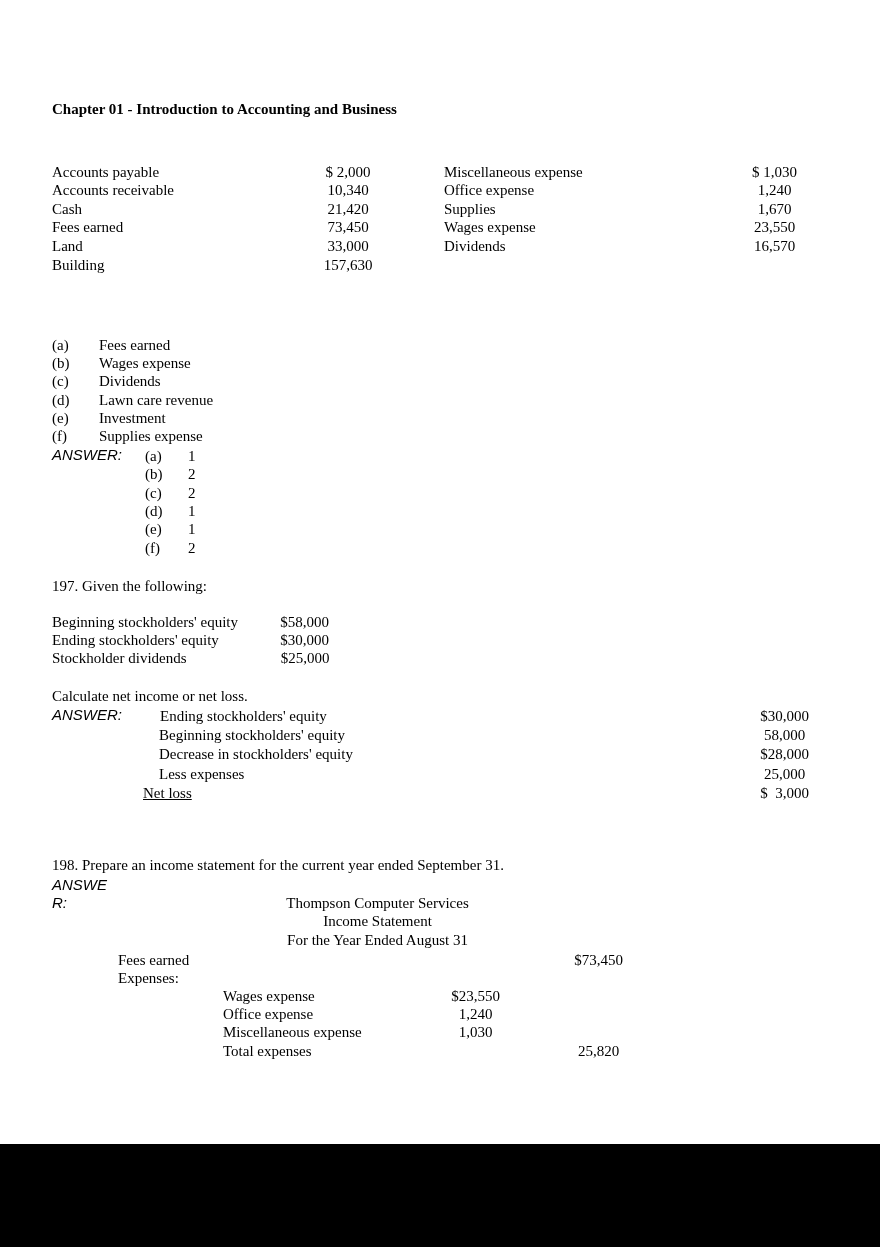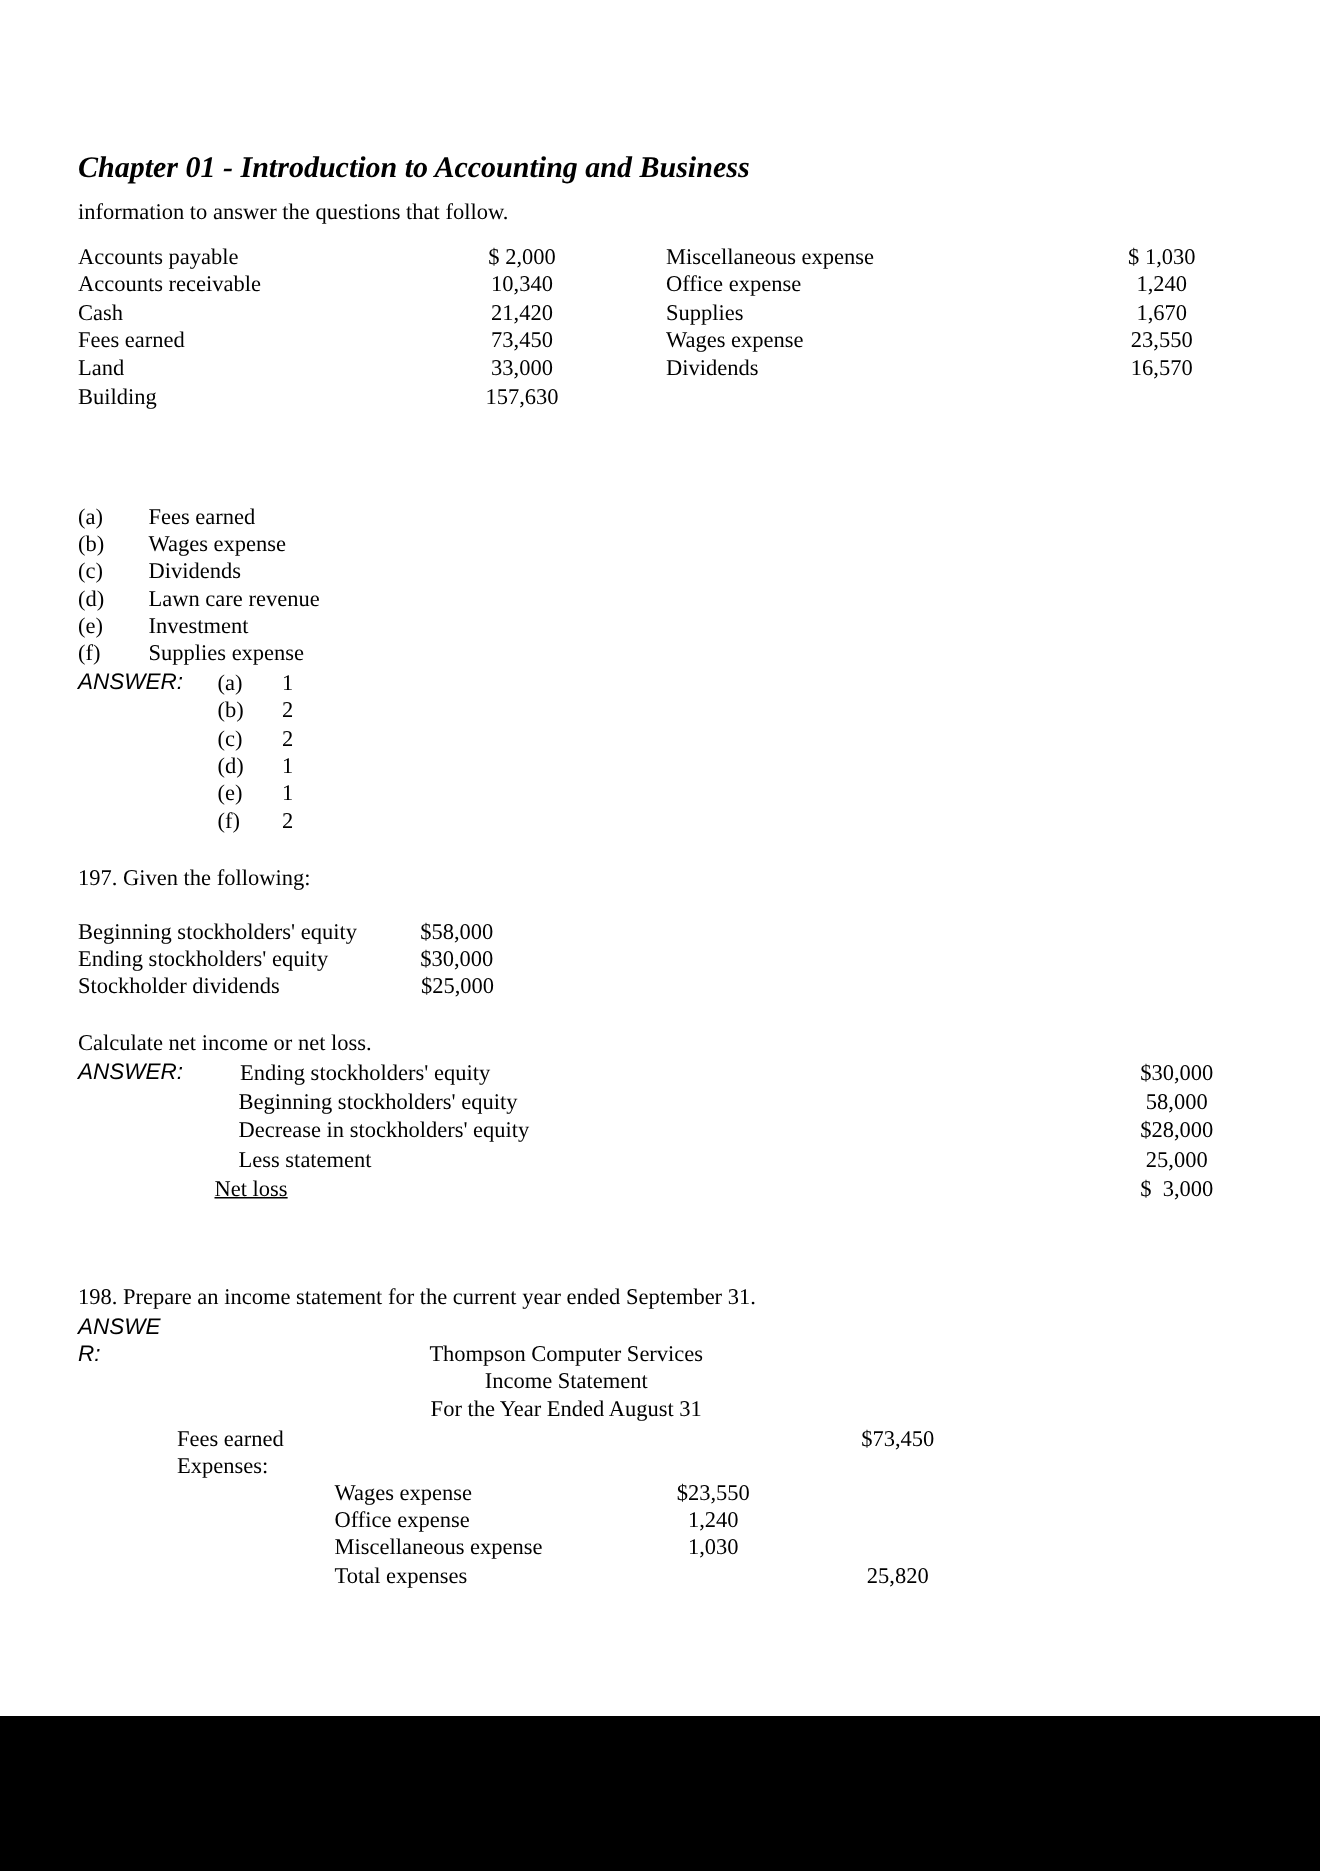--- a/index.html
+++ b/index.html
@@ -8,33 +8,32 @@
     background: #000000;
     font-family: "Liberation Serif", "DejaVu Serif", serif;
     color: #000;
   }
   .page {
     position: absolute; left: 0; top: 0; width: 880px; height: 1144px;
     background: #ffffff;
   }
   .abs { position: absolute; white-space: nowrap; }
   .t { font-size: 15px; line-height: 18px; }
-  .title { font-weight: bold; font-size: 20px; font-style: italic; }
+  .title { font-weight: bold; font-size: 15px; }
   .ans { font-family: "Liberation Sans", "DejaVu Sans", sans-serif; font-style: italic; font-size: 15px; line-height: 18px; }
   .r { text-align: center; }
   .c { text-align: center; }
 </style>
 </head>
 <body>
 
 <div class="page">
 
   <div class="abs title" style="left:52px; top:101px;">Chapter 01 - Introduction to Accounting and Business</div>
 
-  <div class="abs t" style="left:52px; top:133px;">information to answer the questions that follow.</div>
 
   <div>
     <div class="abs t" style="left:52px; top:163px;">Accounts payable</div>
     <div class="abs t r" style="left:300px; width:96px; top:163px;">$  2,000</div>
     <div class="abs t" style="left:52px; top:181px;">Accounts receivable</div>
     <div class="abs t r" style="left:300px; width:96px; top:181px;">10,340</div>
     <div class="abs t" style="left:52px; top:200px;">Cash</div>
     <div class="abs t r" style="left:300px; width:96px; top:200px;">21,420</div>
     <div class="abs t" style="left:52px; top:218px;">Fees earned</div>
     <div class="abs t r" style="left:300px; width:96px; top:218px;">73,450</div>
@@ -103,21 +102,21 @@
   <div class="abs t" style="left:52px; top:687px;">Calculate net income or net loss.</div>
   <div class="abs ans" style="left:52px; top:706px;">ANSWER:</div>
 
   <div>
     <div class="abs t" style="left:160px; top:707px;">Ending stockholders' equity</div>
     <div class="abs t r" style="left:740px; width:89px; top:707px;">$30,000</div>
     <div class="abs t" style="left:159px; top:726px;">Beginning stockholders' equity</div>
     <div class="abs t r" style="left:740px; width:89px; top:726px;">58,000</div>
     <div class="abs t" style="left:159px; top:745px;">Decrease in stockholders' equity</div>
     <div class="abs t r" style="left:740px; width:89px; top:745px;">$28,000</div>
-    <div class="abs t" style="left:159px; top:765px;">Less statement</div>
+    <div class="abs t" style="left:159px; top:765px;">Less expenses</div>
     <div class="abs t r" style="left:740px; width:89px; top:765px;">25,000</div>
     <div class="abs t" style="left:143px; top:784px;text-decoration:underline;">Net loss</div>
     <div class="abs t r" style="left:740px; width:89px; top:784px; white-space:pre;">$  3,000</div>
   </div>
 
   <div class="abs t" style="left:52px; top:856px;">198. Prepare an income statement for the current year ended September 31.</div>
   <div class="abs ans" style="left:52px; top:876px;">ANSWE</div>
   <div class="abs ans" style="left:52px; top:894px;">R:</div>
 
   <div>

